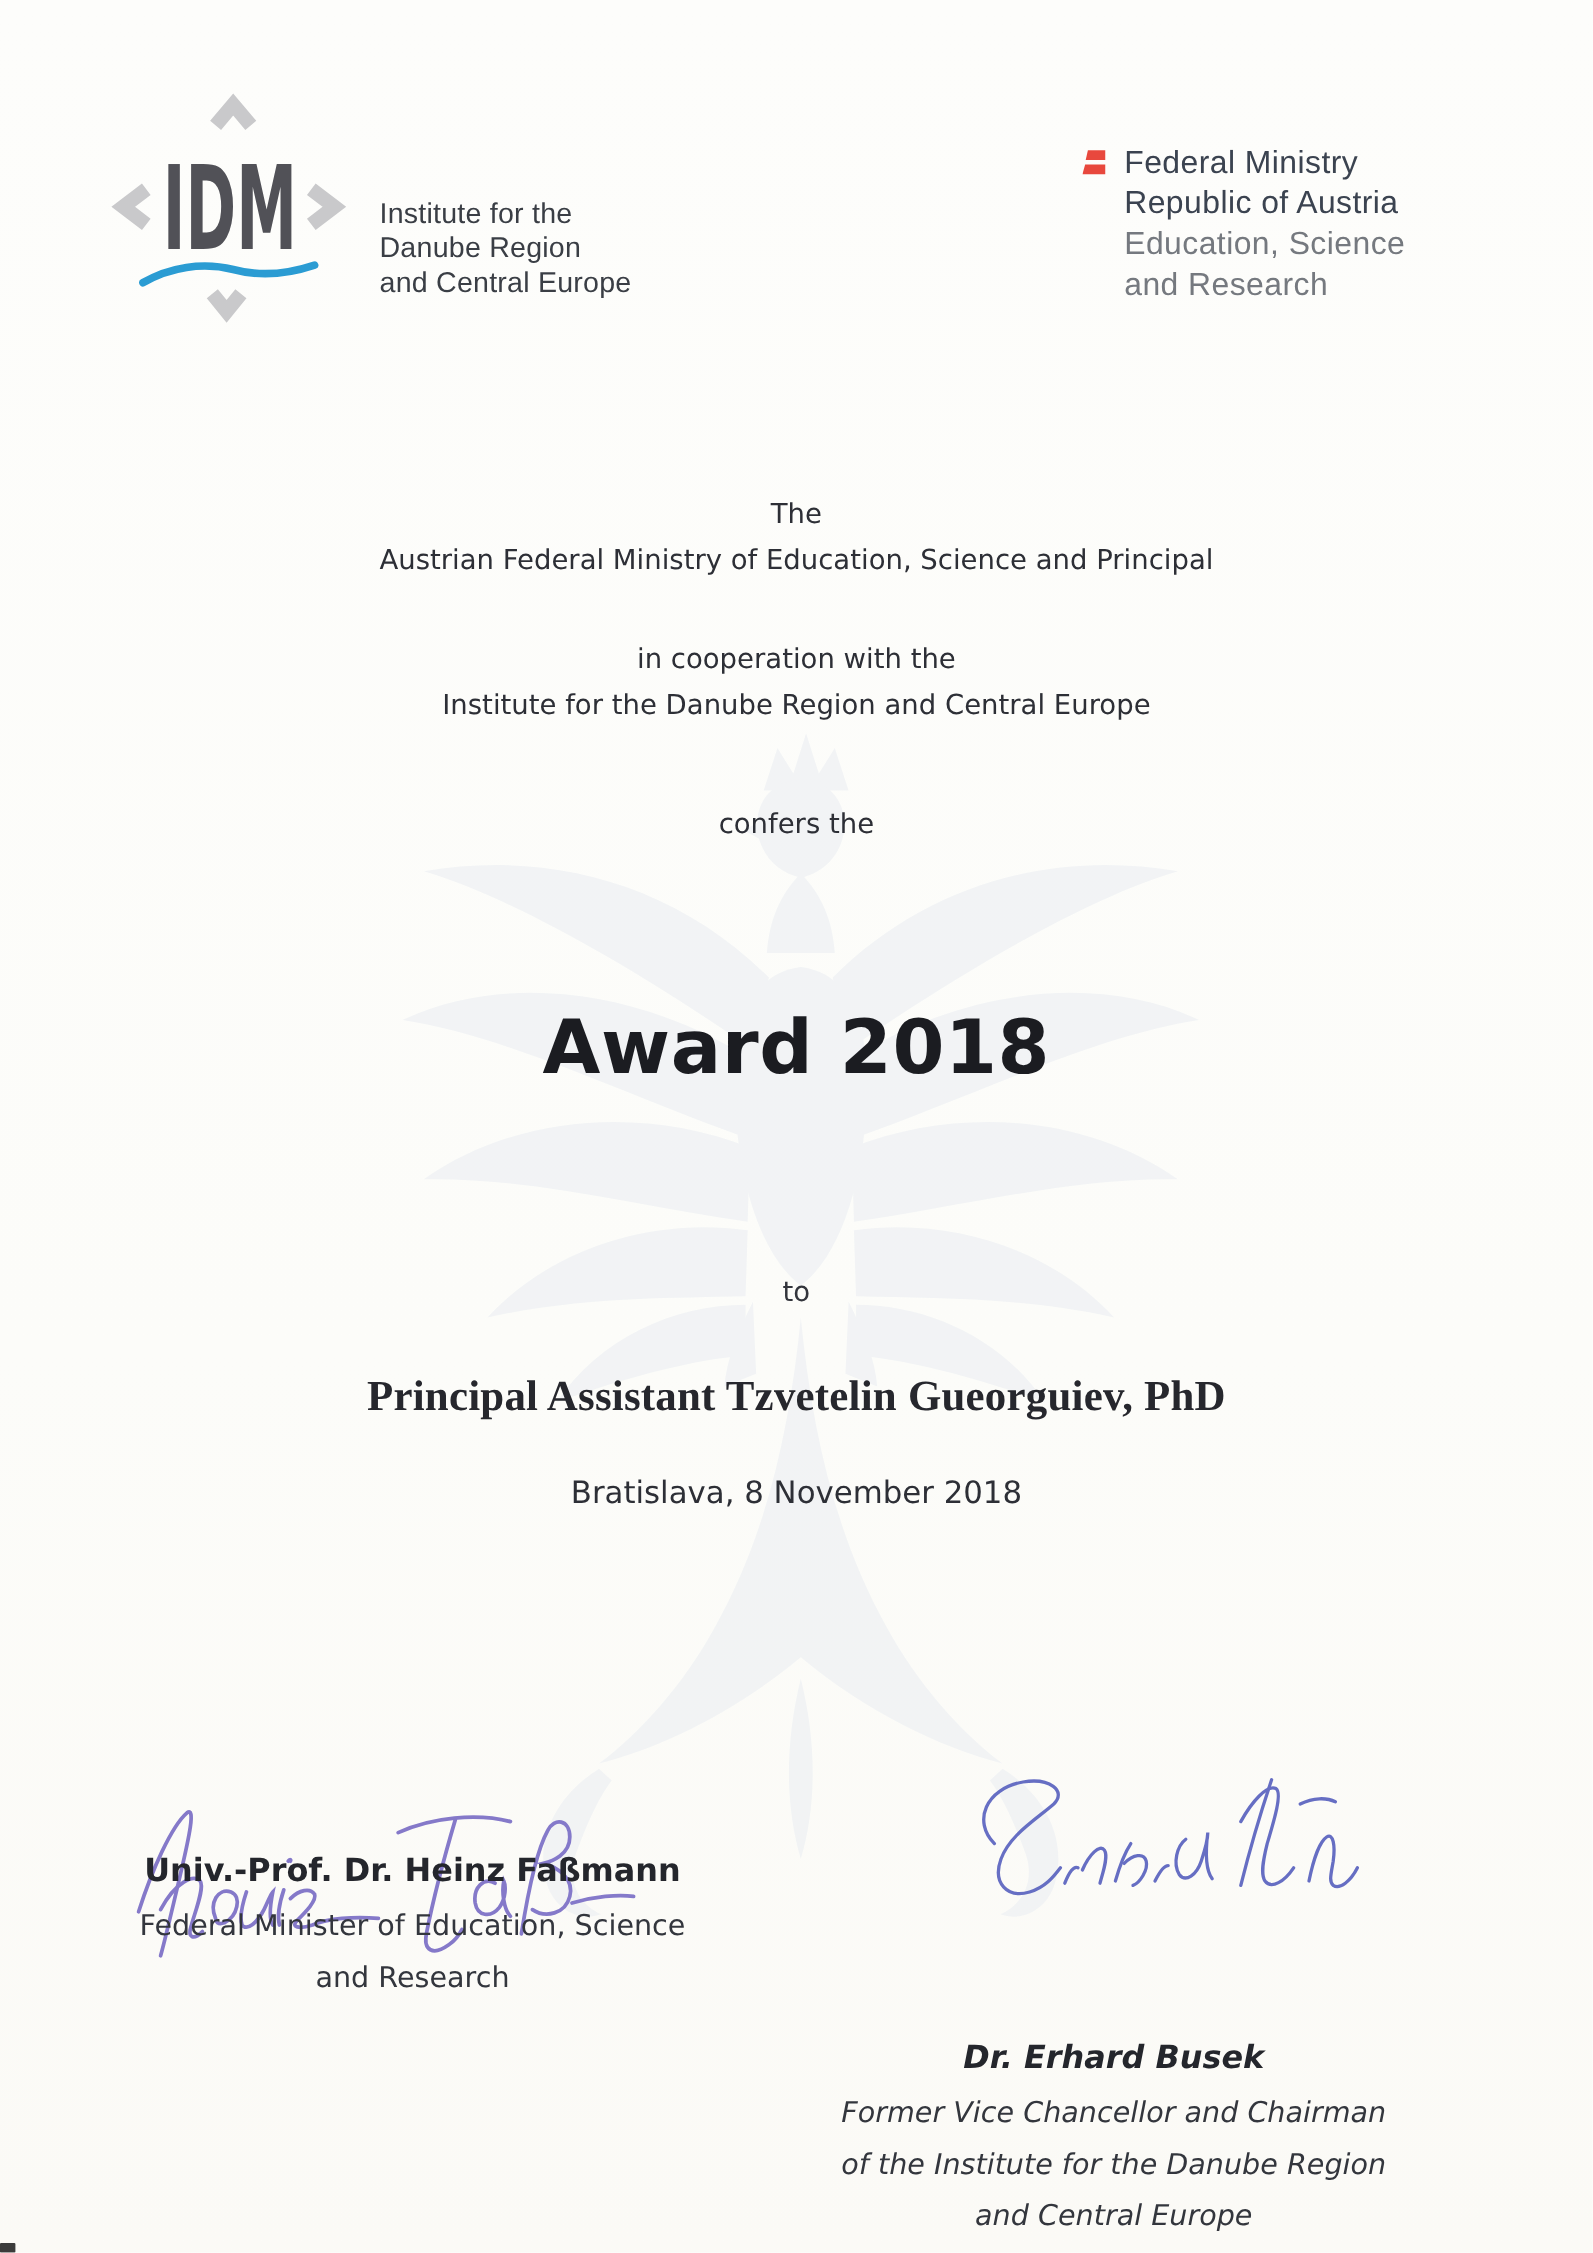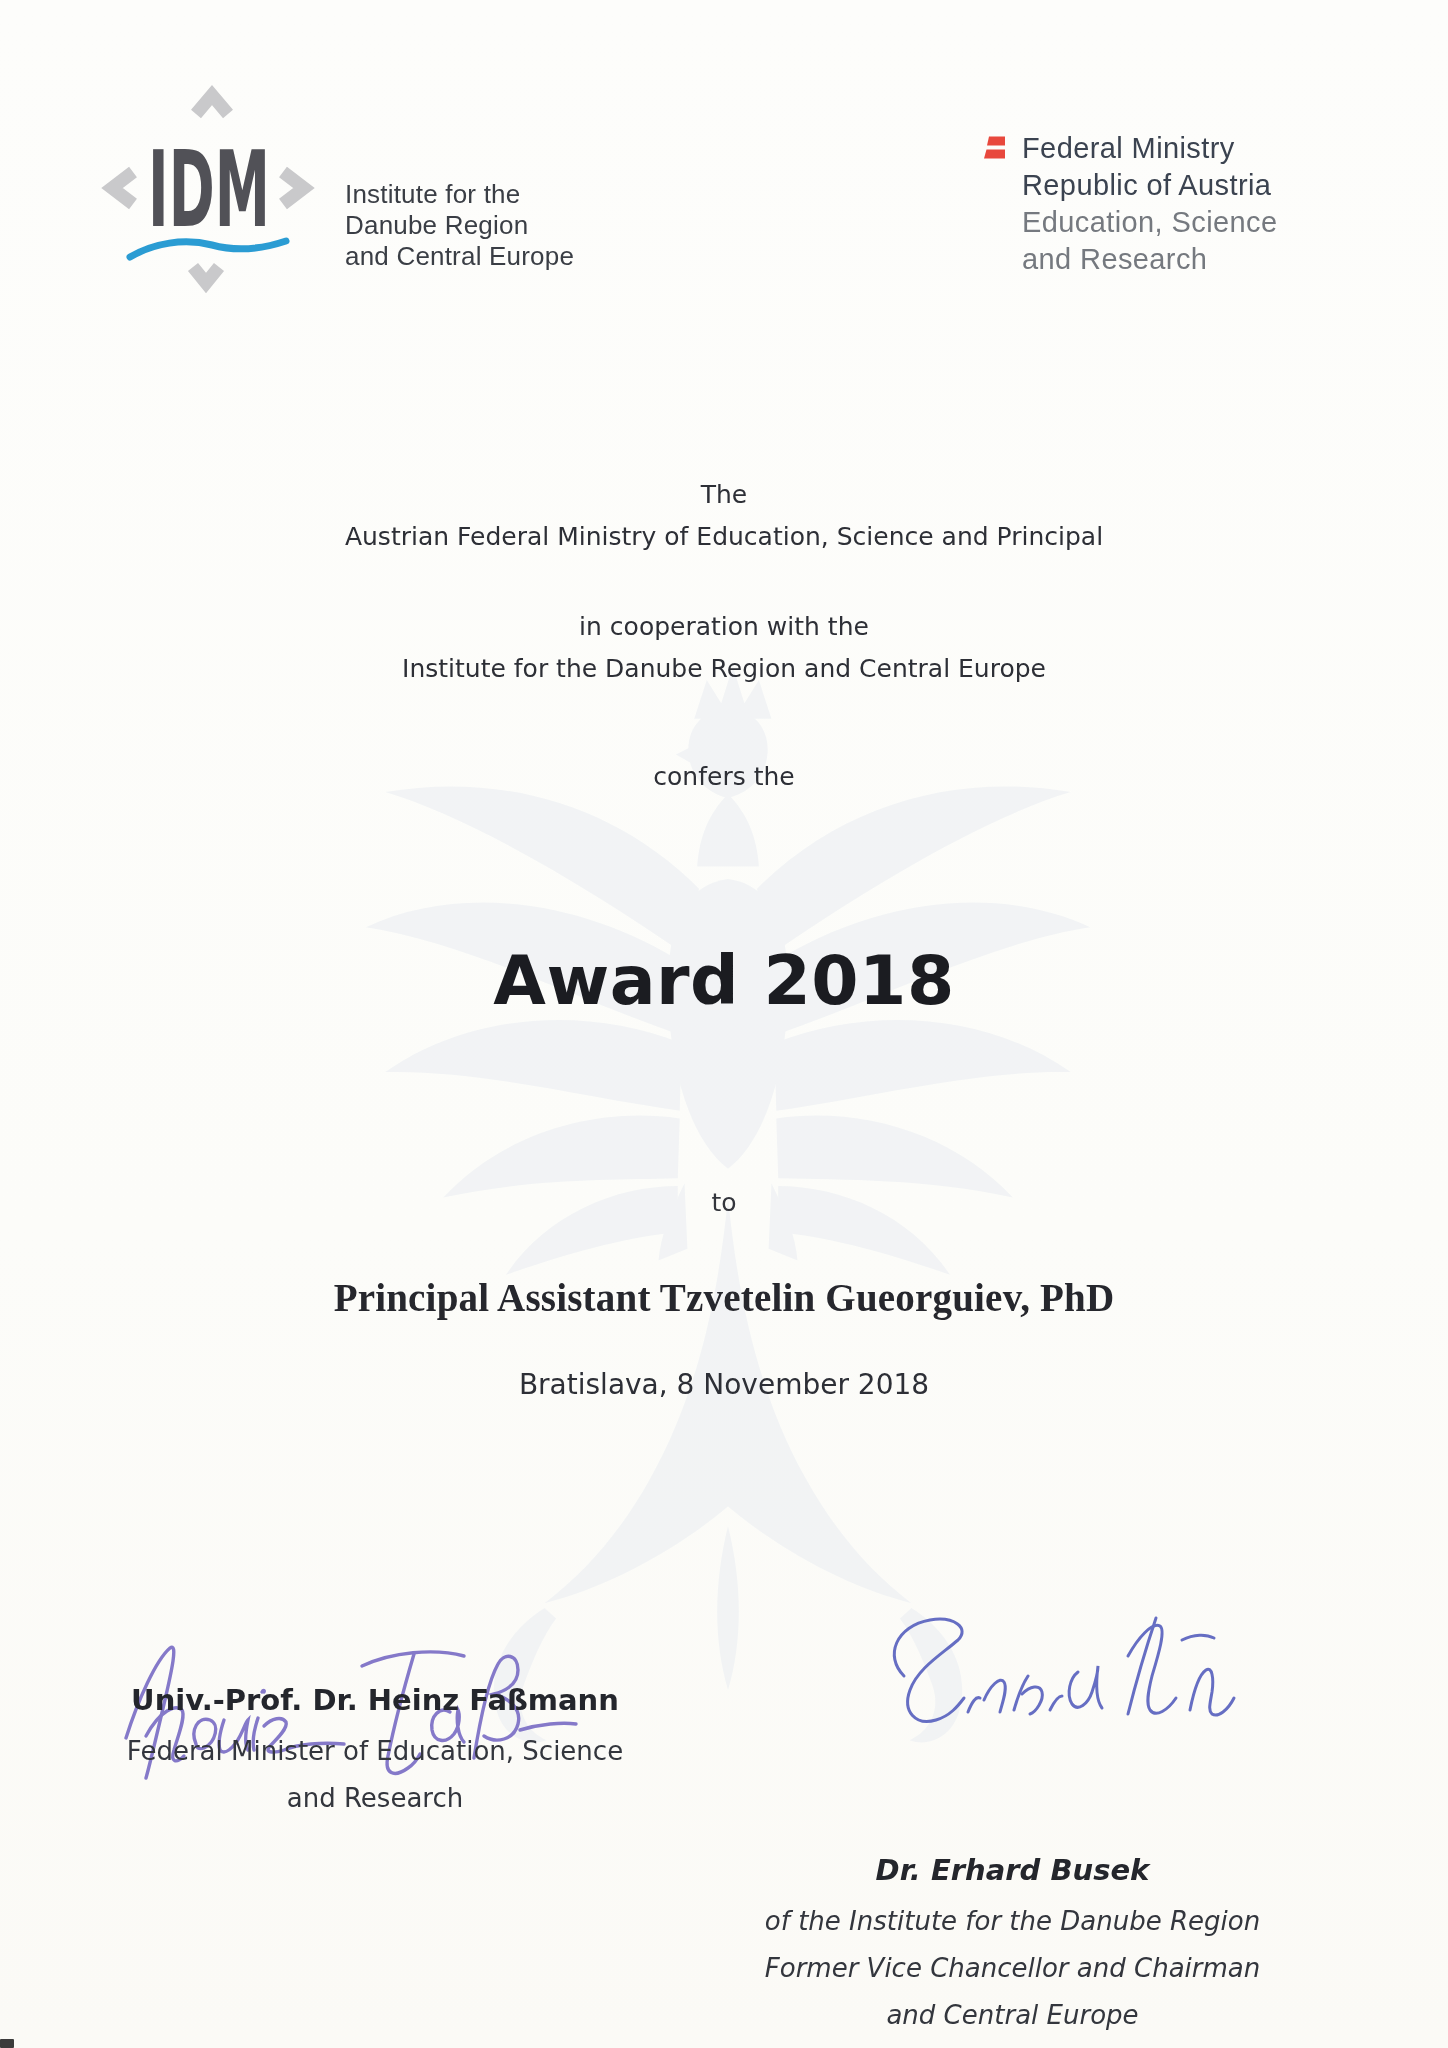--- a/index.html
+++ b/index.html
@@ -24,21 +24,21 @@
   .ministry { position:absolute; left:984px; top:130px; display:flex; }
   .flag-svg { width:21px; height:24px; margin-top:6px; flex:none; }
   .ministry-text {
     margin-left:17px;
     font-family:"Liberation Sans",sans-serif;
     font-size:29px; line-height:37px; letter-spacing:.4px;
   }
   .ministry-text .primary { color:#3b4350; }
   .ministry-text .secondary { color:#75797f; }
   
-  .center { position:absolute; left:0; width:100%; text-align:center;margin-top:28px; }
+  .center { position:absolute; left:0; width:100%; text-align:center; }
   .body-text { font-size:25px; line-height:42px; color:#2d2f36; }
   #intro   { top:446px; }
   #coop    { top:578px; }
   #confers { top:728px; }
   #award-title {
     top:908px;
     font-size:68px; line-height:90px; font-weight:700;
     color:#1b1c21; letter-spacing:.5px;
   }
   #to-label { top:1156px; font-size:25px; line-height:38px; color:#33353c; }
@@ -176,20 +176,20 @@
   </svg>
 
   <div id="signatory-left" class="signatory">
     <div class="name">Univ.-Prof. Dr. Heinz Faßmann</div>
     <div class="title-line">Federal Minister of Education, Science</div>
     <div class="title-line">and Research</div>
   </div>
 
   <div id="signatory-right" class="signatory">
     <div class="name">Dr. Erhard Busek</div>
+    <div class="title-line">Former Vice Chancellor and Chairman</div>
     <div class="title-line">of the Institute for the Danube Region</div>
-    <div class="title-line">Former Vice Chancellor and Chairman</div>
     <div class="title-line">and Central Europe</div>
   </div>
 
   <div class="scan-artifact"></div>
 
 </div>
 
 </body></html>

